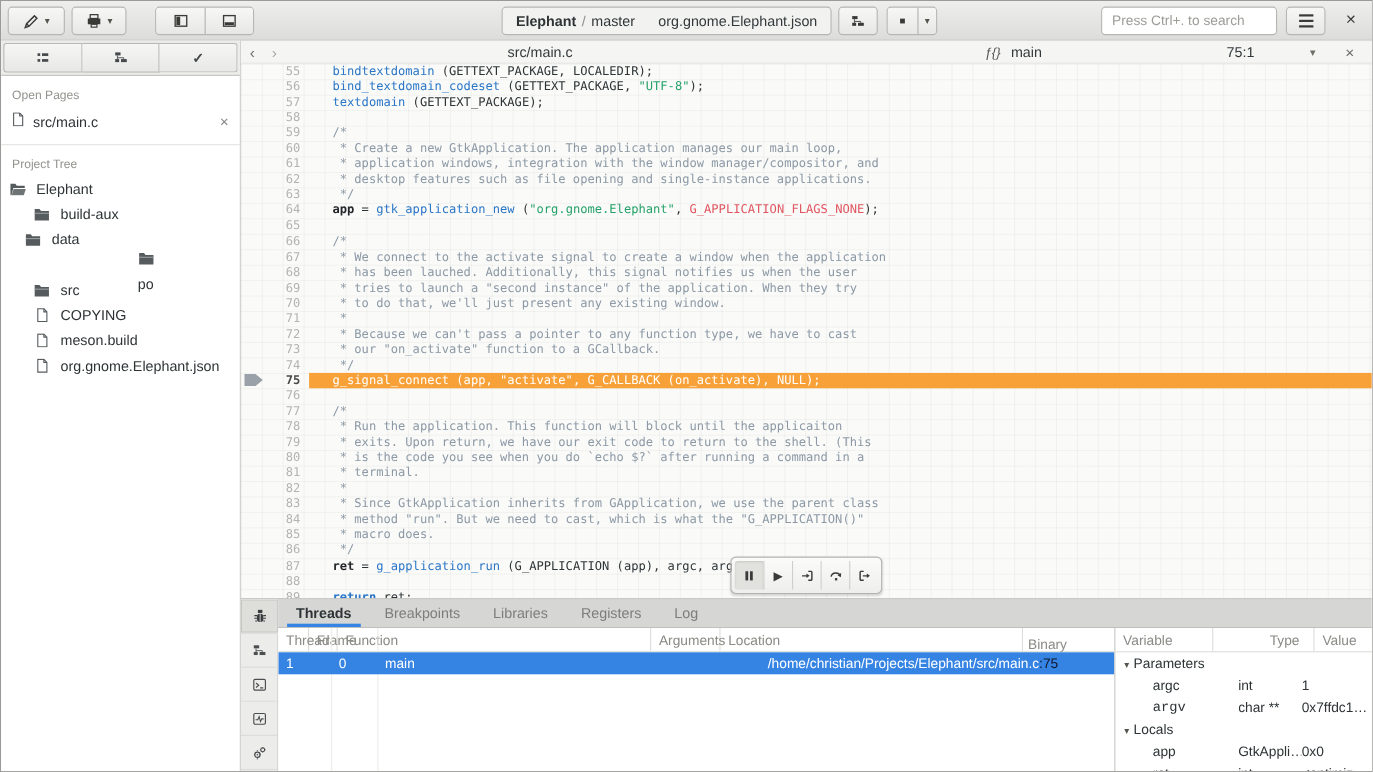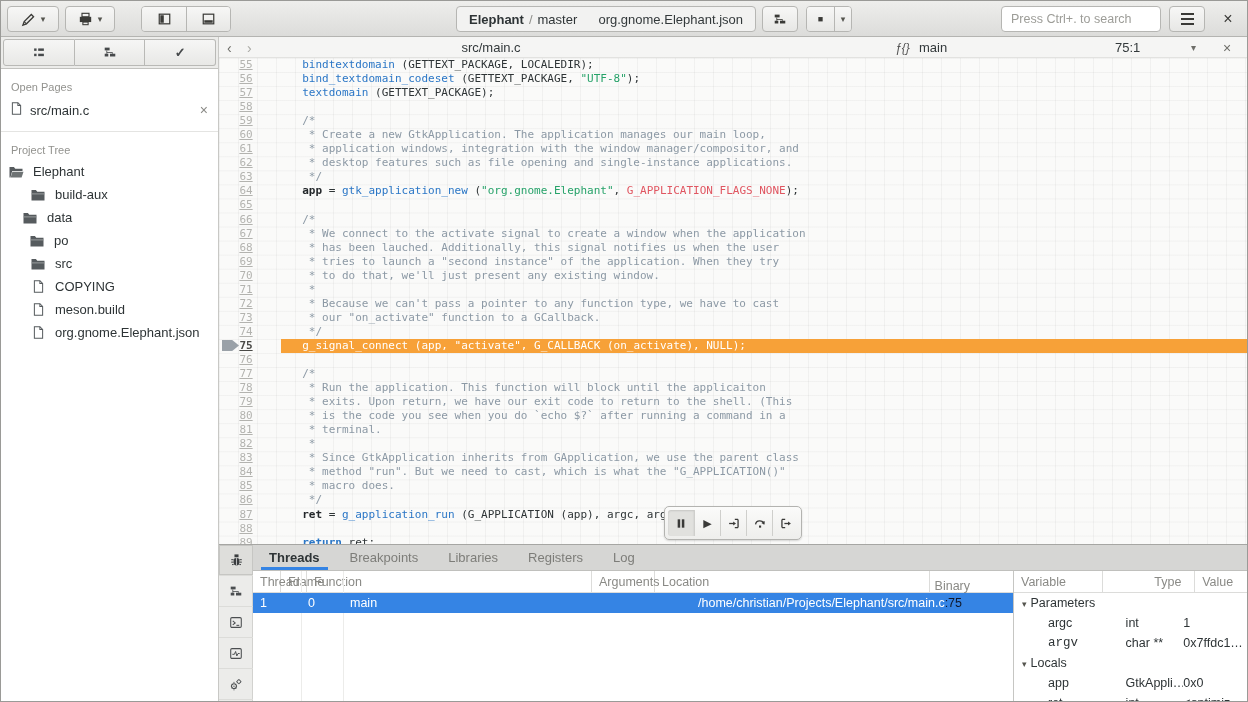--- a/index.html
+++ b/index.html
@@ -67,21 +67,21 @@
   .eh-pos{left:896px;}
   .eh-caret{left:972px;color:#6e6e69;font-size:10px;}
   .eh-close{left:1004px;color:#6e6e69;font-size:14px;}
   .code{position:absolute;left:0;top:21px;width:100%;height:486px;
     font-family:"DejaVu Sans Mono","Liberation Mono",monospace;font-size:11px;
     background-color:#fafaf9;
     background-image:linear-gradient(to right,rgba(80,80,80,0.055) 1px,transparent 1px),
       linear-gradient(to bottom,rgba(80,80,80,0.055) 1px,transparent 1px);
     background-size:19px 14.05px;}
   .code-line{display:flex;height:14.05px;line-height:14.05px;white-space:pre;}
-  .code-line .ln{width:62px;padding-right:8px;text-align:center;color:#b3b3af;flex:none;text-decoration:underline;}
+  .code-line .ln{width:62px;padding-right:8px;text-align:right;color:#b3b3af;flex:none;}
   .code-line .lt{flex:1;padding-left:8px;color:#2e3436;}
   .code-line.hl .ln{color:#4a4a47;font-weight:bold;}
   .code-line.hl .lt{background:#f7a138;color:#fff;}
   .code-line.hl .lt span{color:#fff;}
   .tok-fn{color:#2a76c6;}
   .tok-kw{color:#2a76c6;font-weight:bold;}
   .tok-str{color:#26a269;}
   .tok-cst{color:#e05661;}
   .tok-cmt{color:#8c99a5;}
   .tok-var{font-weight:bold;color:#23272a;}
@@ -250,21 +250,21 @@
         </div>
         <div class="tree-row" style="padding-left: 22px;">
           <span class="ticon">
             <svg width="14" height="12" viewBox="0 0 14 12">
               <path d="M0.5 1 h4.4 l1.4 1.8 H13.5 v8.7 H0.5 Z" fill="#565b5e"></path>
               <rect x="0.5" y="4.4" width="13" height="1" fill="#9a9e9f"></rect>
             </svg>
           </span>
           <span>data</span>
         </div>
-        <div class="tree-row" style="padding-left: 29px;">
+        <div class="tree-row" style="padding-left: 46px; flex-direction: column;">
           <span class="ticon">
             <svg width="14" height="12" viewBox="0 0 14 12">
               <path d="M0.5 1 h4.4 l1.4 1.8 H13.5 v8.7 H0.5 Z" fill="#565b5e"></path>
               <rect x="0.5" y="4.4" width="13" height="1" fill="#9a9e9f"></rect>
             </svg>
           </span>
           <span>po</span>
         </div>
         <div class="tree-row" style="padding-left: 30px;">
           <span class="ticon">

